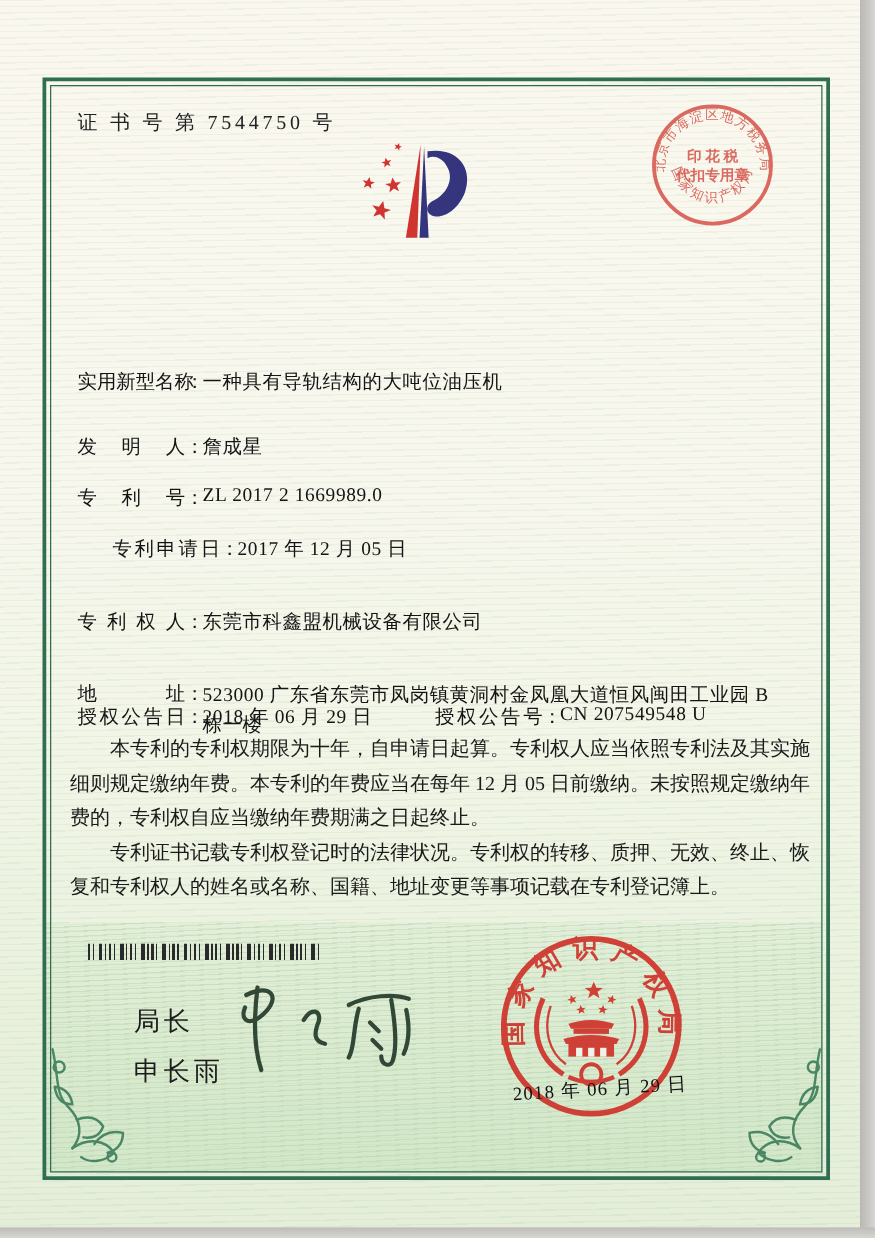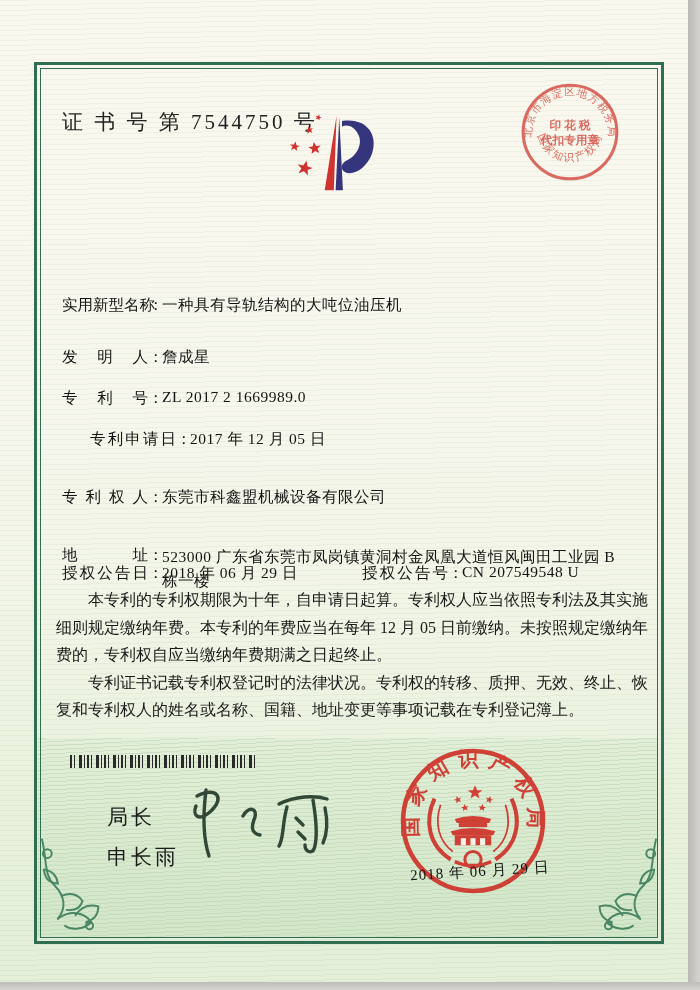--- a/index.html
+++ b/index.html
@@ -27,39 +27,39 @@
   }
   .frame{
     position:absolute;left:34px;top:62px;width:624px;height:876px;
     border:3px solid #2f6e50;
   }
   .frame-inner{position:absolute;inset:3px;border:1px solid #2f6e50;}
   .flourish{position:absolute;bottom:-2px;width:88px;height:112px;opacity:.9;}
   .flourish.left{left:-2px;}
   .flourish.right{right:-2px;transform:scaleX(-1);}
   .cert-no{
-    position:absolute;left:62px;top:108px;font-size:21px;letter-spacing:3px;color:#222;
+    position:absolute;left:62px;top:88px;font-size:16px;letter-spacing:3px;color:#222;
   }
   .logo{position:absolute;left:282px;top:108px;}
   .title{
     position:absolute;left:34px;top:210px;width:624px;text-align:center;
     font-size:40px;font-weight:700;letter-spacing:9px;color:#151515;
   }
   .fields{position:absolute;left:62px;top:0;width:586px;font-size:15.5px;color:#141414;}
   .frow{position:absolute;left:0;white-space:nowrap;}
   .flabel{
     display:inline-block;width:86px;text-align:justify;text-align-last:justify;
     vertical-align:top;letter-spacing:0;
   }
   .fcolon{display:inline-block;width:14px;vertical-align:top;}
   .fvalue{display:inline-block;vertical-align:top;letter-spacing:.5px;}
   .fvalue.wrap{white-space:normal;width:462px;line-height:24px;}
   .frow.r1{top:295px;} .frow.r2{top:347px;} .frow.r3{top:388px;}
   .frow.r4{top:429px;margin-left:28px;} .frow.r5{top:470px;margin-top:17px;} .frow.r6{top:512px;margin-top:33px;}
-  .frow.r7{top:563px;} .pair2{position:absolute;left:300px;top:0;white-space:nowrap;}
+  .frow.r7{top:563px;} .pair2{position:absolute;left:286px;top:0;white-space:nowrap;}
   .paras{
     position:absolute;left:56px;top:586px;width:592px;
     font-size:16px;line-height:27.5px;text-align:justify;color:#1a1a1a;
   }
   .paras p{margin:0;text-indent:2em;}
   .barcode{
     position:absolute;left:70px;top:755px;width:186px;height:13px;
     background:repeating-linear-gradient(90deg,
       #2a2a2a 0 2px,transparent 2px 4px,
       #2a2a2a 4px 5px,transparent 5px 9px,

